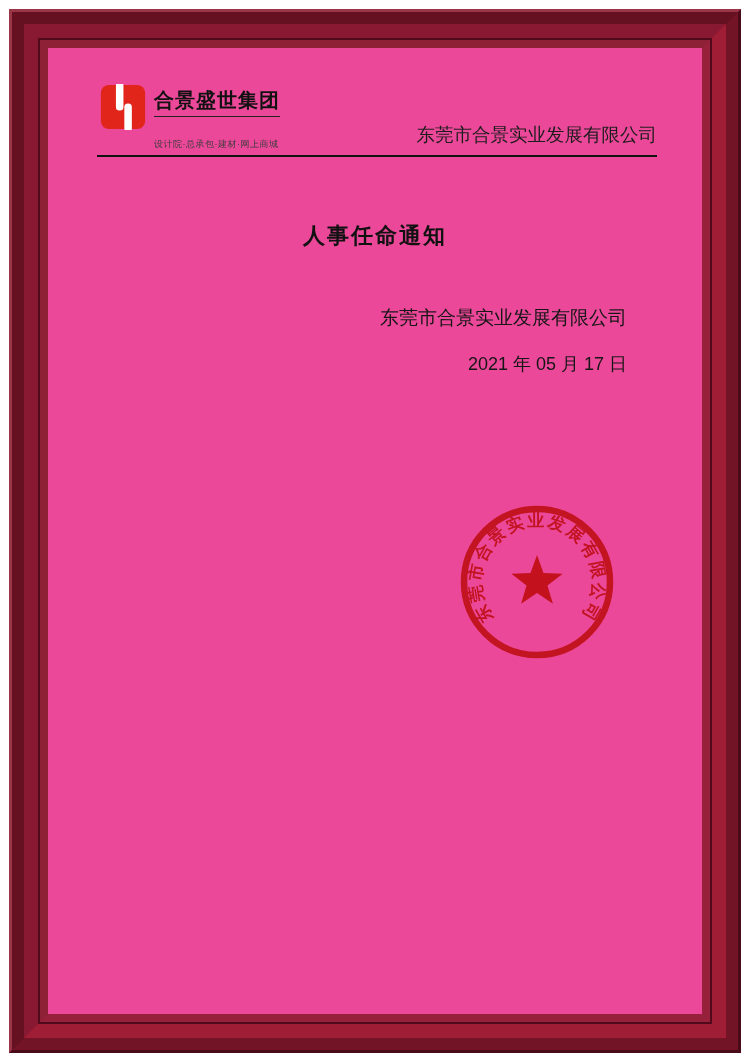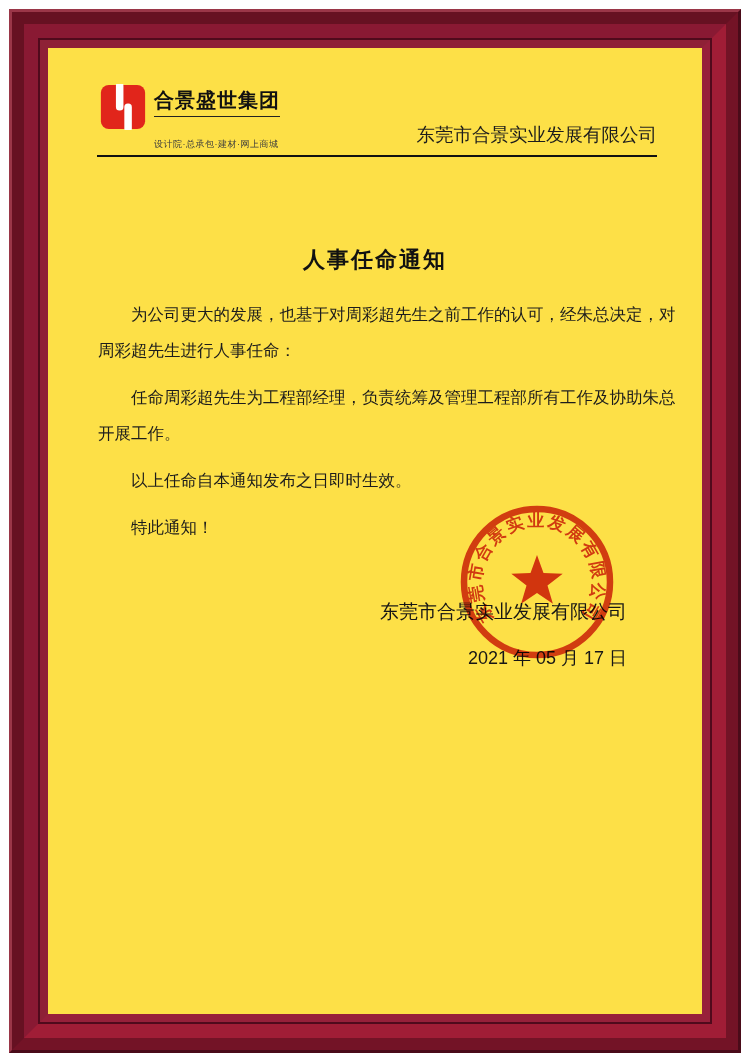--- a/index.html
+++ b/index.html
@@ -11,37 +11,37 @@
   }
   .page-wrap { width: 750px; height: 1062px; padding: 9px; background: #ffffff; }
 
   
   .f1 { width: 100%; height: 100%; border: 3px solid; border-color: #9a3648 #4a0b19 #4a0b19 #9a3648; }
   .f2 { width: 100%; height: 100%; border: 12px solid; border-color: #661122 #731326 #731326 #661122; }
   .f3 { width: 100%; height: 100%; border: 14px solid; border-color: #891933 #a01d36 #a01d36 #891933; }
   .f4 { width: 100%; height: 100%; border: 2px solid #500a1c; }
   .f5 { width: 100%; height: 100%; border: 8px solid; border-color: #8e2136 #97203a #97203a #8e2136; }
 
-  .doc { position: relative; width: 100%; height: 100%; background: #fde047; overflow: hidden; }
+  .doc { position: relative; width: 100%; height: 100%; background: #ec4899; overflow: hidden; }
 
   
   .header { display: flex; align-items: flex-end; padding: 36px 45px 0 52px; }
   .logo { display: flex; align-items: flex-start; }
   .logo-icon { width: 46px; height: 46px; flex: 0 0 auto; }
   .logo-text { margin-left: 8px; padding-top: 3px; }
   .logo-name {
     font-size: 20px; font-weight: bold; letter-spacing: 1px; color: #111;
     border-bottom: 1.5px solid #222; padding-bottom: 2px; white-space: nowrap;
   }
   .logo-tagline { font-size: 9px; color: #3c3c3c; letter-spacing: 0.5px; margin-top: 21px; white-space: nowrap; }
   .header-company { flex: 1; text-align: right; font-size: 18.5px; color: #1c1c1c; padding-bottom: 4px; white-space: nowrap; }
   .header-rule { border-top: 2.5px solid #111; margin: 4px 45px 0 49px; }
 
   
-  .title { margin-top: 88px; text-align: center; font-size: 22px; font-weight: bold; letter-spacing: 2px; color: #111; }
+  .title { margin-top: 64px; text-align: center; font-size: 22px; font-weight: bold; letter-spacing: 2px; color: #111; }
   .body { margin: 21px 44px 0 50px; font-size: 16.5px; color: #1c1c1c; }
   .para { margin-bottom: 11px; }
   .line { line-height: 36px; white-space: nowrap; }
   .line.indent { padding-left: 33px; }
 
   
   .signature { margin: 54px 45px 0 0; text-align: right; padding-right: 30px; position: relative; z-index: 1; }
   .sig-company { font-size: 19px; color: #161616; white-space: nowrap; }
   .sig-date { font-size: 18px; color: #161616; margin-top: 21px; white-space: nowrap; }
 
@@ -73,36 +73,20 @@
                     <div class="logo-tagline">设计院·总承包·建材·网上商城</div>
                   </div>
                 </div>
                 <div class="header-company">东莞市合景实业发展有限公司</div>
               </div>
 
               <div class="header-rule"></div>
 
               <div class="title">人事任命通知</div>
 
-              <div class="body" id="body-paragraphs">
-                  <div class="para">
-                    <div class="line indent">为公司更大的发展，也基于对周彩超先生之前工作的认可，经朱总决定，对</div>
-                    <div class="line">周彩超先生进行人事任命：</div>
-                  </div>
-                  <div class="para">
-                    <div class="line indent">任命周彩超先生为工程部经理，负责统筹及管理工程部所有工作及协助朱总</div>
-                    <div class="line">开展工作。</div>
-                  </div>
-                  <div class="para">
-                    <div class="line indent">以上任命自本通知发布之日即时生效。</div>
-                  </div>
-                  <div class="para">
-                    <div class="line indent">特此通知！</div>
-                  </div>
-                </div>
 
               <div class="signature">
                 <div class="sig-company">东莞市合景实业发展有限公司</div>
                 <div class="sig-date">2021 年 05 月 17 日</div>
               </div>
 
               <svg class="seal" viewBox="0 0 190 190">
                 <defs>
                   <path id="sealArc" d="M 49.1,127.1 A 56,56 0 1 1 140.9,127.1" fill="none"></path>
                 </defs>

